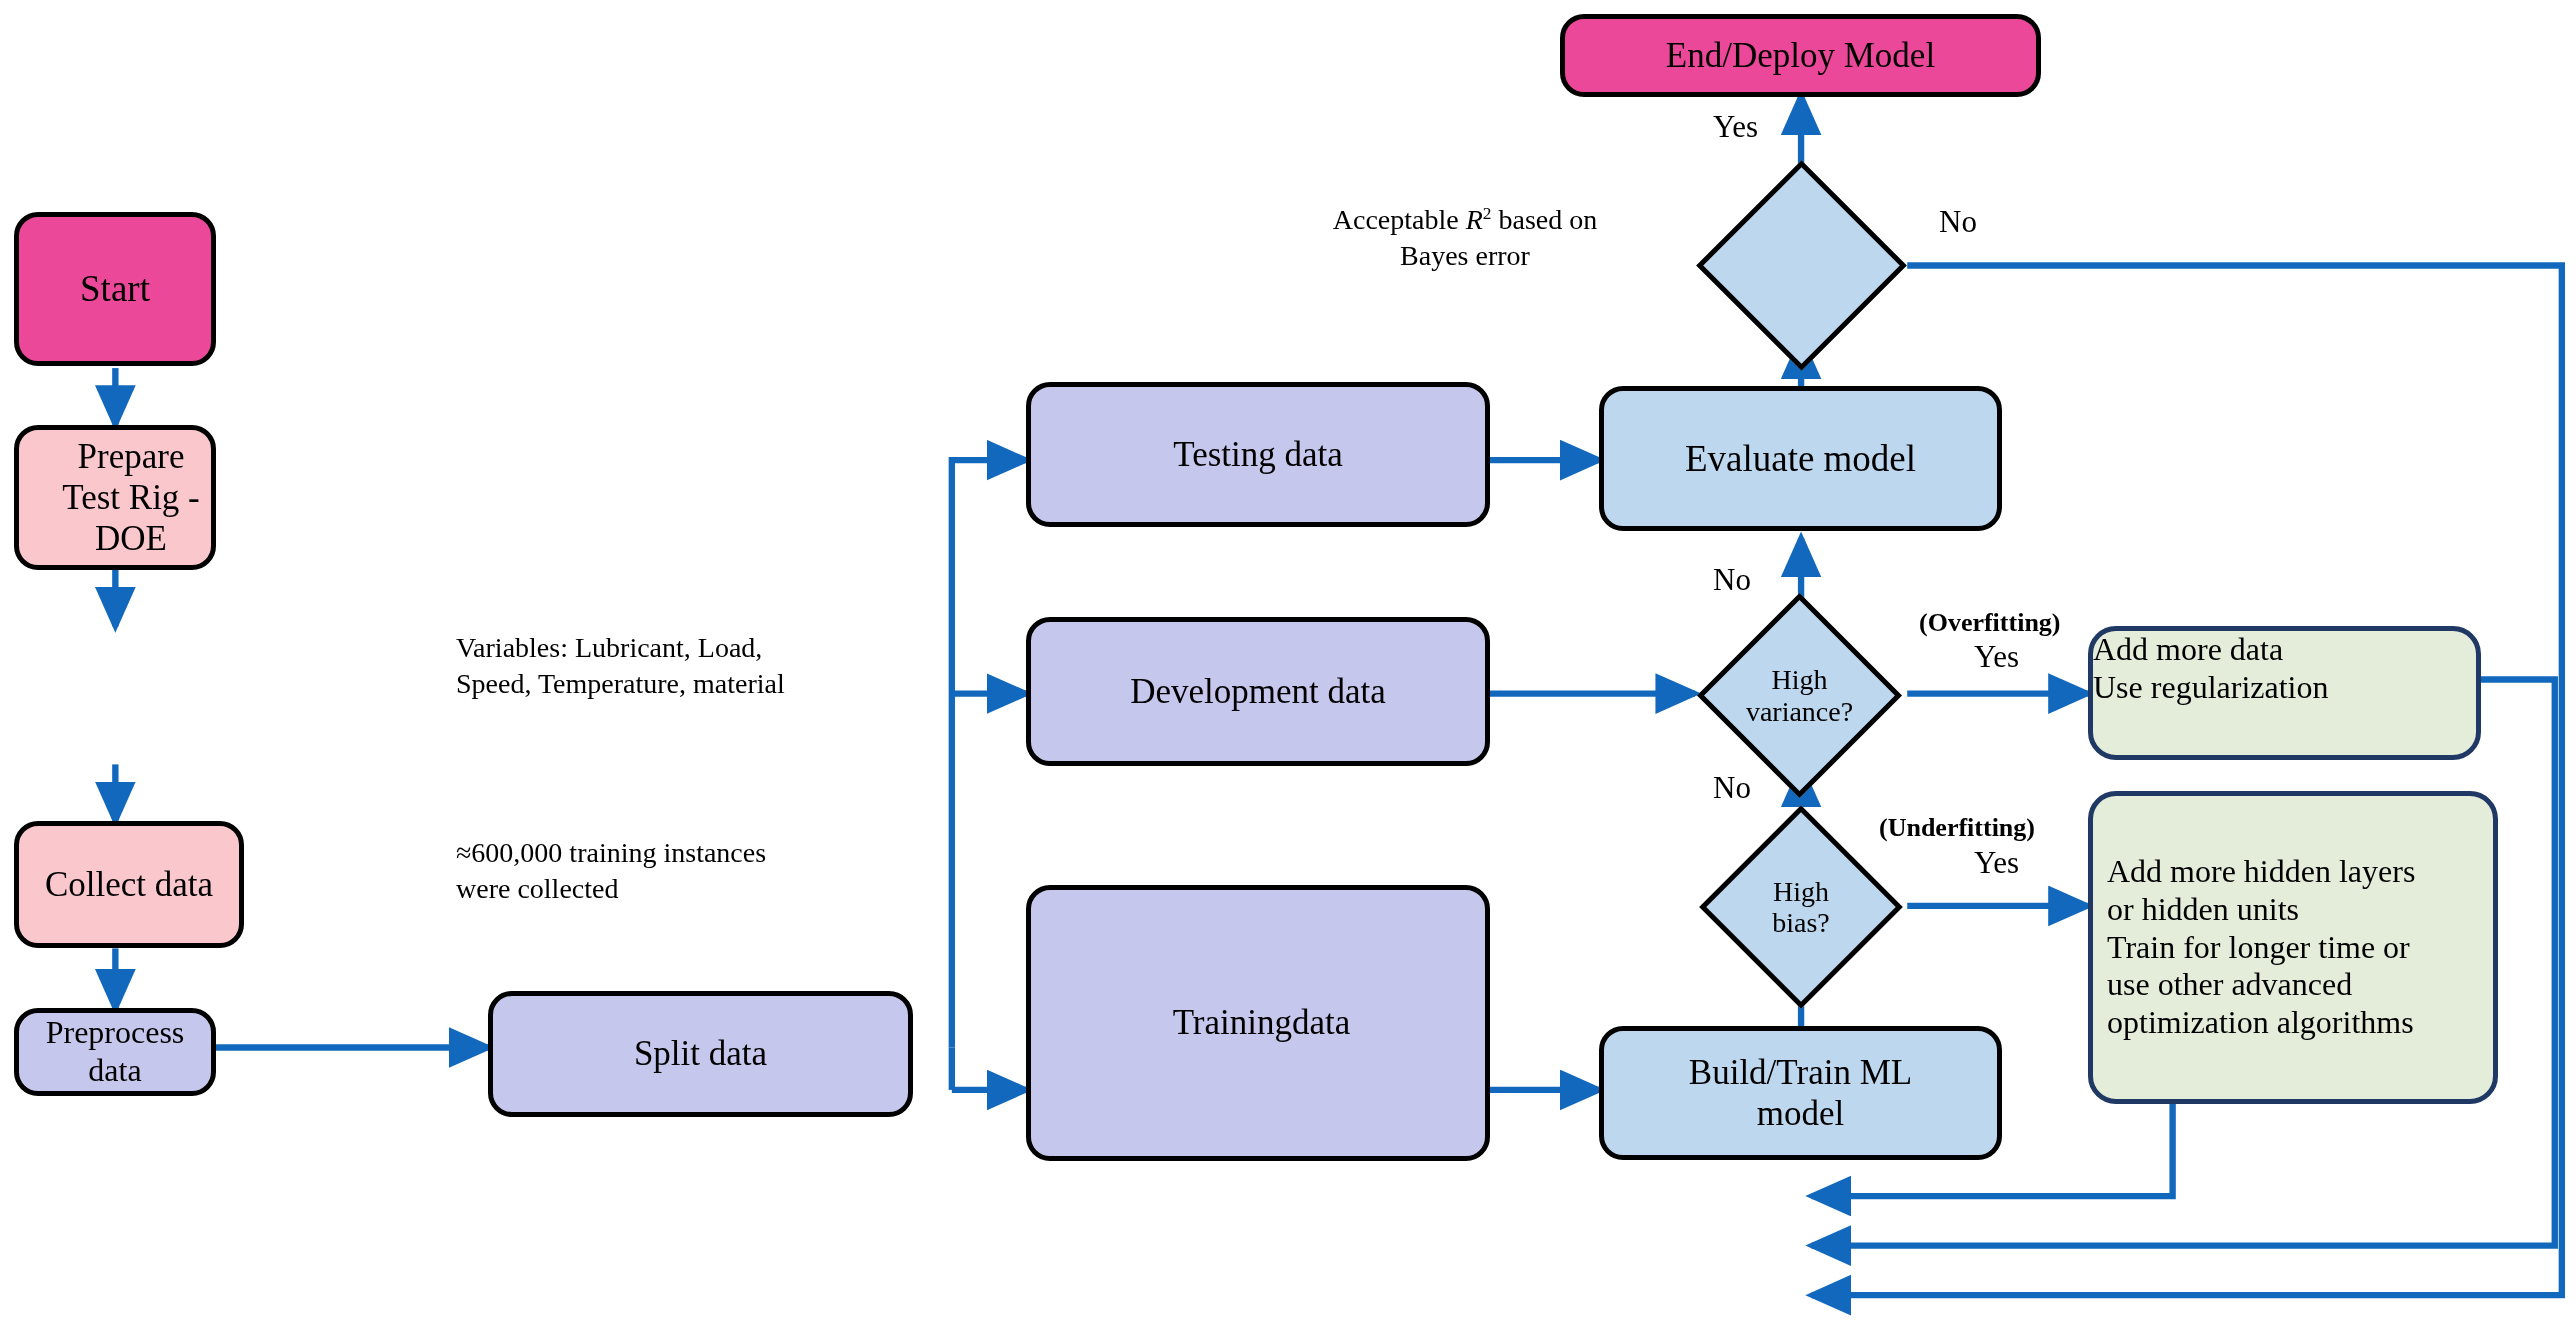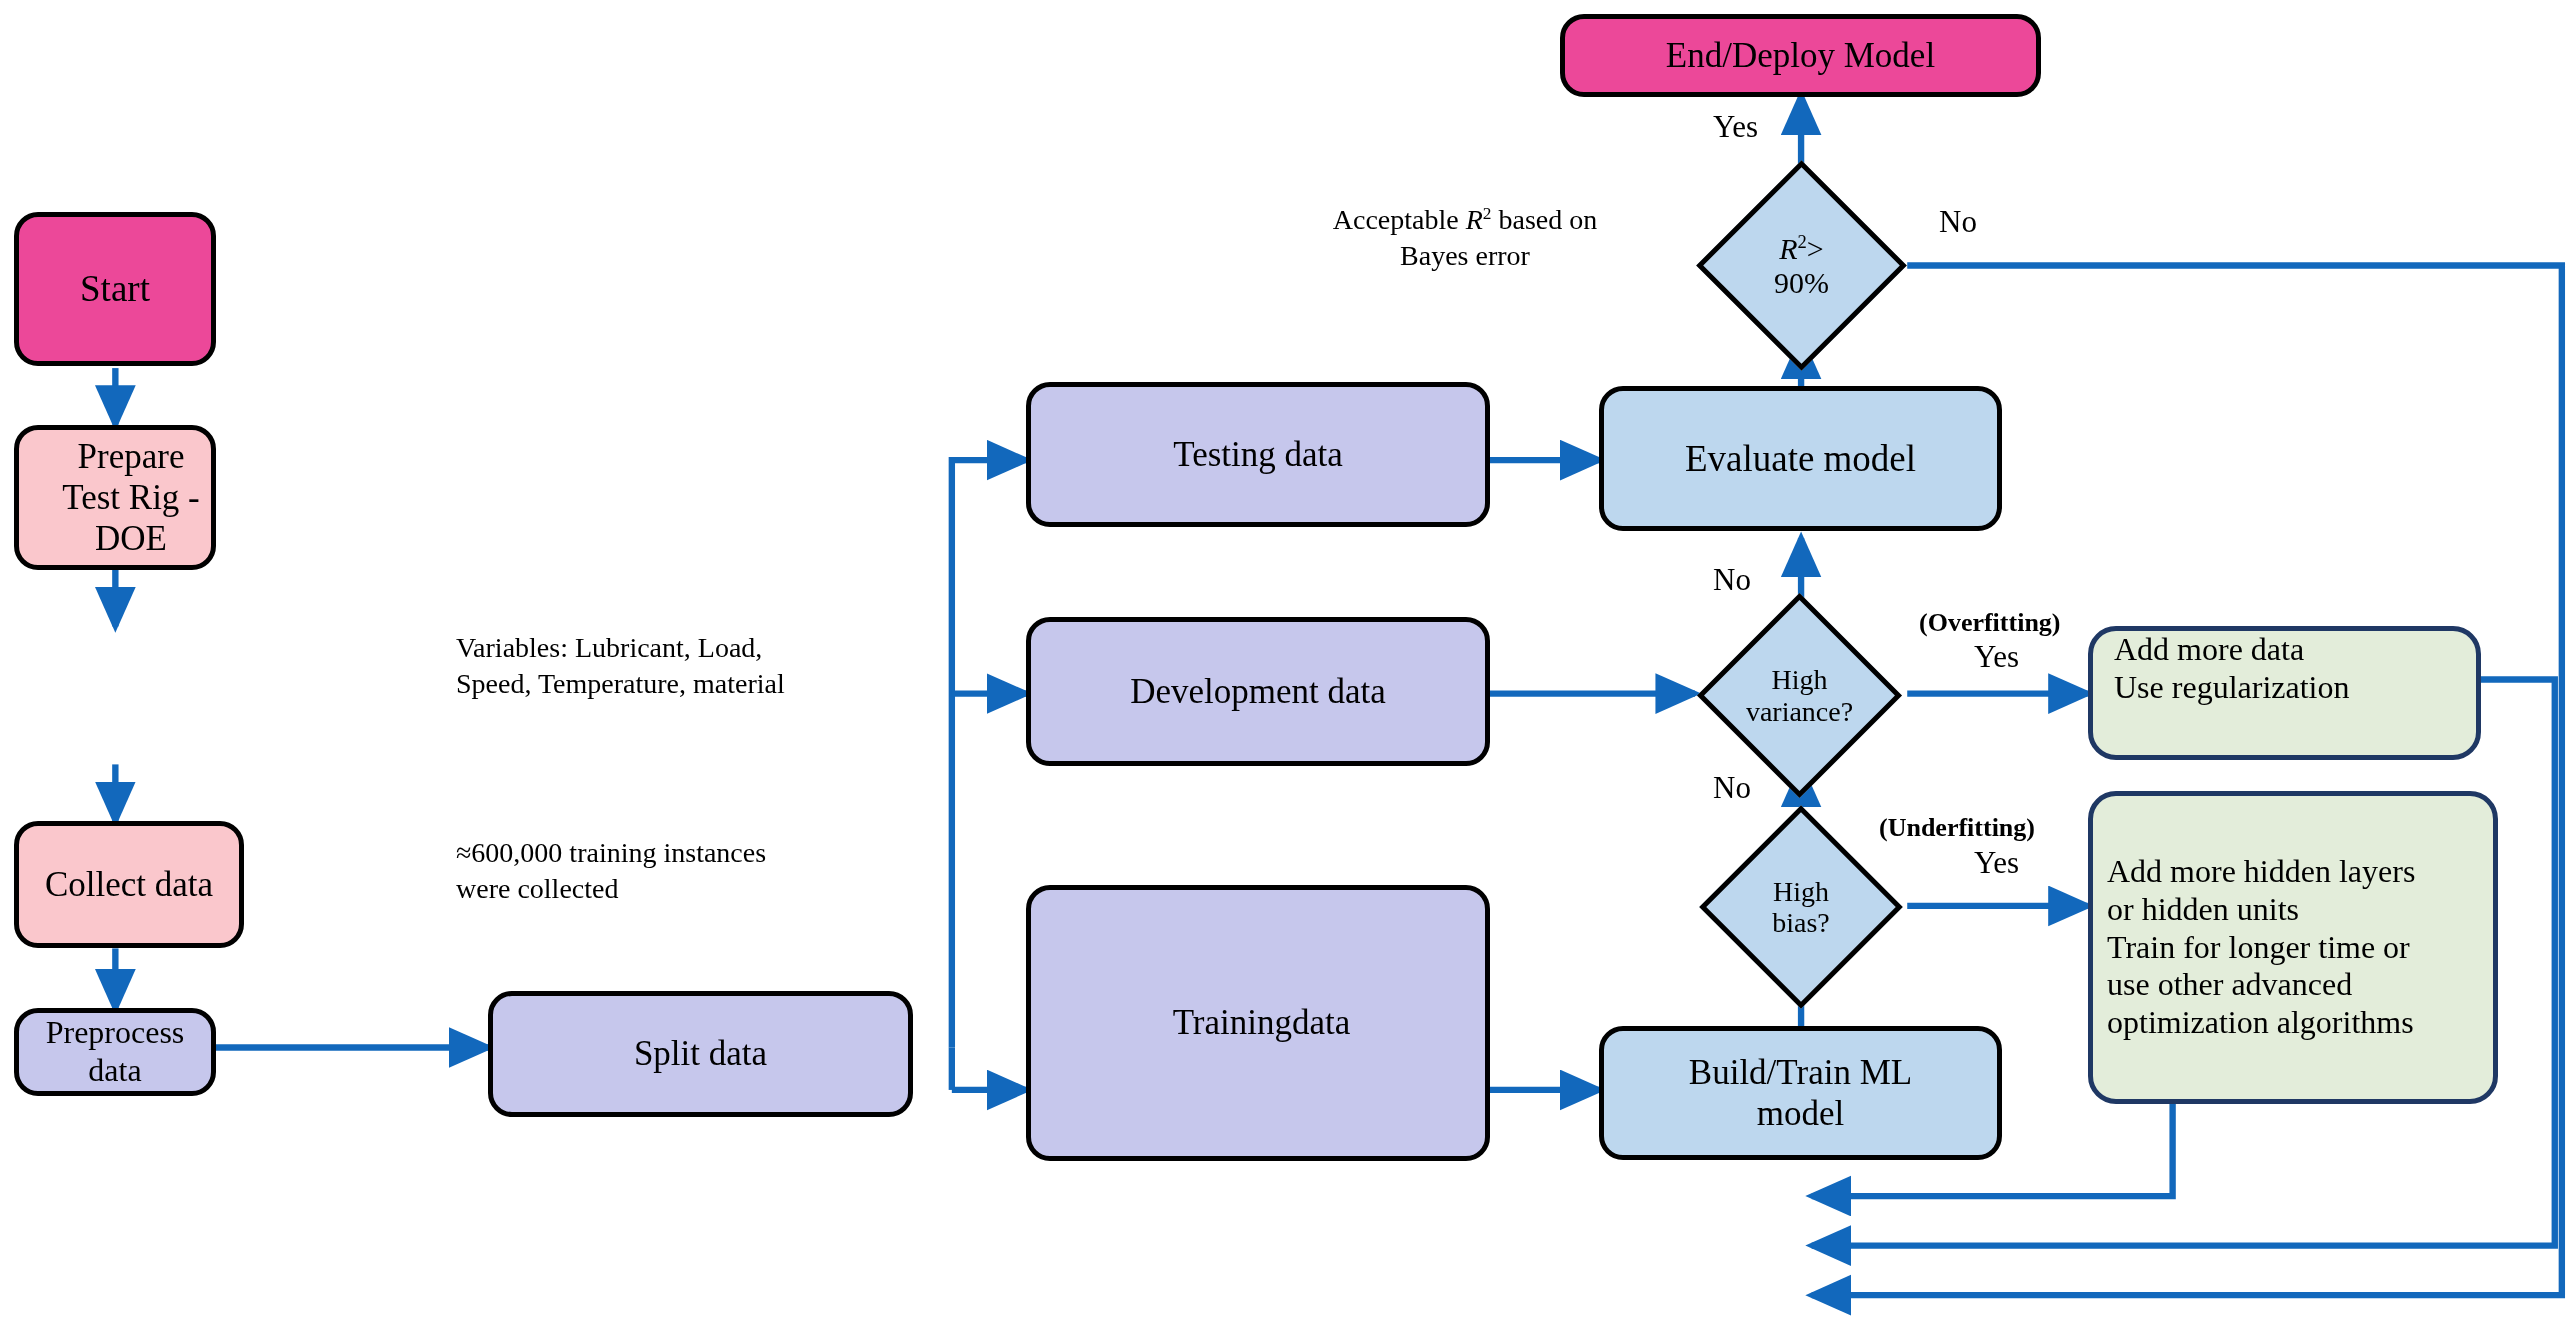--- a/index.html
+++ b/index.html
@@ -145,38 +145,34 @@
   <div class="node rounded blue" style="left:1599px;top:1026px;width:403px;height:134px;font-size:35px;flex-direction:column;">
     <span>Build/Train ML</span>
     <span>model</span>
   </div>
 
   <div class="node rounded grey" style="left:1560px;top:14px;width:481px;height:83px;font-size:35px;">
     <span>End/Deploy Model</span>
   </div>
 
   <div class="diamond" style="left:1727px;top:191px;width:149px;height:149px;"></div>
-  <div class="dialabel" style="left:1727px;top:191px;width:149px;height:149px;font-size:30px;">
-    <span><span class="ital">R</span><sup>2</sup>&gt;</span>
-    <span>90%</span>
-  </div>
 
   <div class="diamond" style="left:1727px;top:623px;width:145px;height:145px;"></div>
   <div class="dialabel" style="left:1713px;top:623px;width:173px;height:145px;font-size:28px;">
     <span>High</span>
     <span>variance?</span>
   </div>
 
   <div class="diamond" style="left:1729px;top:835px;width:144px;height:144px;"></div>
   <div class="dialabel" style="left:1729px;top:835px;width:144px;height:144px;font-size:28px;">
     <span>High</span>
     <span>bias?</span>
   </div>
 
-  <div class="node green lalign" style="left:2088px;top:626px;width:393px;height:134px;font-size:32px;flex-direction:column;align-items:flex-start;padding-left:21px;">
+  <div class="node green lalign" style="left:2088px;top:626px;width:393px;height:134px;font-size:32px;flex-direction:column;align-items:flex-start;">
     <span>Add more data</span>
     <span>Use regularization</span>
   </div>
 
   <div class="node green lalign" style="left:2088px;top:791px;width:410px;height:313px;font-size:32px;flex-direction:column;align-items:flex-start;justify-content:center;padding-left:14px;">
     <span>Add more hidden layers</span>
     <span>or hidden units</span>
     <span>Train for longer time or</span>
     <span>use other advanced</span>
     <span>optimization algorithms</span>

